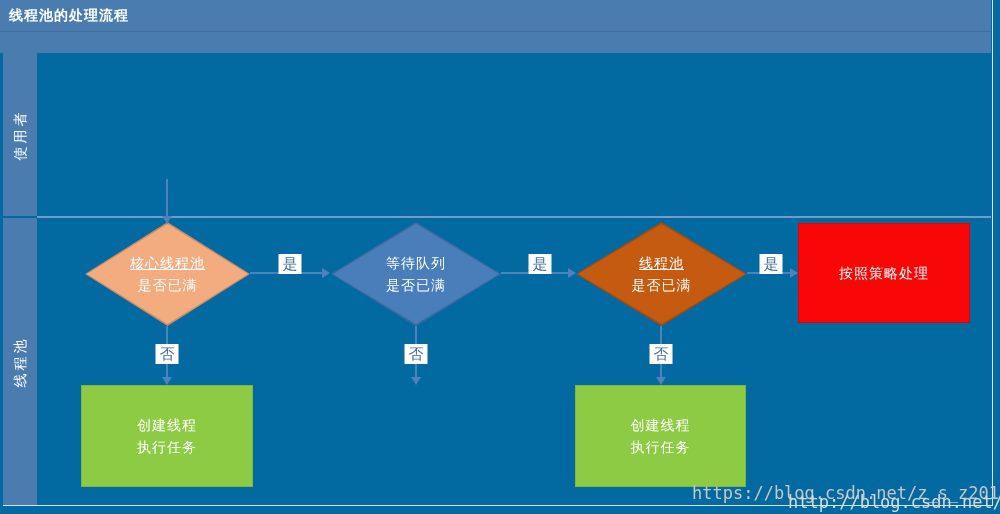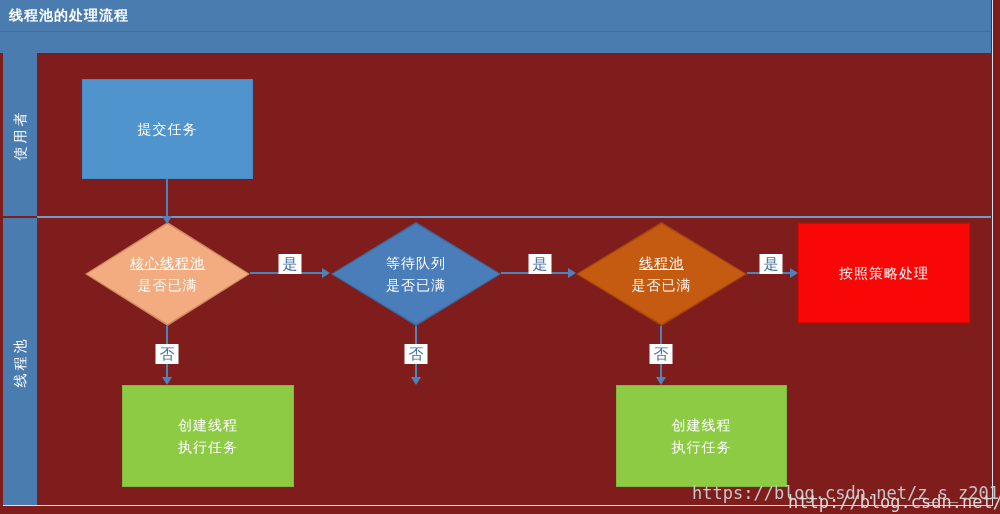--- a/index.html
+++ b/index.html
@@ -1,20 +1,20 @@
 <!DOCTYPE html>
 <html style="--header-blue: #4A7CB0; --header-sep: #406D9E; --frame-line: #D7E3EF; --lane-divider: #6F9CC9; --rect-blue: #5094CE; --rect-blue-border: #478BC4; --diamond-orange: #F2AC80; --diamond-orange-border: #CE8B61; --diamond-blue: #4A7EBB; --diamond-blue-border: #3E6BA0; --diamond-rust: #C55A11; --diamond-rust-border: #A54A0C; --rect-red: #F90606; --rect-red-border: #DE0404; --rect-green: #8ECB45; --rect-green-border: #7EB93B; --connector: #4E82BB; --edge-label: #3F6C9E; --wm1: #C6C6C6; --wm2: #DADADA;"><head>
 <meta charset="utf-8">
 <style>
   * { margin:0; padding:0; box-sizing:border-box; }
   html,body { background:#fff; }
   body { font-family:"Liberation Sans","DejaVu Sans",sans-serif; }
   .stage {
     position:relative; width:1000px; height:514px;
-    background:#7f1d1d; overflow:hidden;
+    background:#0369a1; overflow:hidden;
   }
 
   
   .titlebar {
     position:absolute; left:0; top:0; width:991px; height:31px;
     background:var(--header-blue); color:#fff;
     display:flex; align-items:center; padding-left:9px;
     font-size:14px; letter-spacing:1px; font-weight:600;
   }
   .header-sep { position:absolute; left:0; top:31px; width:991px; height:1px; background:var(--header-sep); }
@@ -32,21 +32,21 @@
   .frame-bottom { position:absolute; left:3px; top:505px; width:989px; height:1px; background:var(--frame-line); }
 
   
   .node {
     position:absolute; color:#fff; font-size:14px; letter-spacing:1px;
     display:flex; flex-direction:column; align-items:center; justify-content:center;
     text-align:center; line-height:22px;
   }
   .rect-blue   { background:var(--rect-blue);   border:1px solid var(--rect-blue-border); }
   .rect-red    { background:var(--rect-red);    border:1px solid var(--rect-red-border); }
-  .rect-green  { background:var(--rect-green);  border:1px solid var(--rect-green-border);margin-left:41px; }
+  .rect-green  { background:var(--rect-green);  border:1px solid var(--rect-green-border); }
 
   .diamond { position:absolute; }
   .diamond .dbg, .diamond .dfill {
     position:absolute; clip-path:polygon(50% 0, 100% 50%, 50% 100%, 0 50%);
   }
   .diamond .dbg { inset:0; }
   .diamond .dfill { inset:2px; }
   .d-orange .dbg { background:var(--diamond-orange-border); } .d-orange .dfill { background:var(--diamond-orange); }
   .d-blue   .dbg { background:var(--diamond-blue-border); }   .d-blue   .dfill { background:var(--diamond-blue); }
   .d-rust   .dbg { background:var(--diamond-rust-border); }   .d-rust   .dfill { background:var(--diamond-rust); }
@@ -89,23 +89,20 @@
   <div class="lane-strip lane1">
     <span class="vtext">使用者</span>
   </div>
   <div class="lane-strip lane2">
     <span class="vtext">线程池</span>
   </div>
   <div class="lane-divider"></div>
   <div class="frame-right"></div>
   <div class="frame-bottom"></div>
 
-  <div class="node rect-blue" style="left:82px; top:79px; width:171px; height:100px;">
-    <span>提交任务</span>
-  </div>
 
   <div class="diamond d-orange" style="left:85px; top:222px; width:165px; height:104px;">
     <div class="dbg"></div>
     <div class="dfill"></div>
     <div class="dtext">
       <span class="emph">核心线程池</span>
       <span>是否已满</span>
     </div>
   </div>
 

